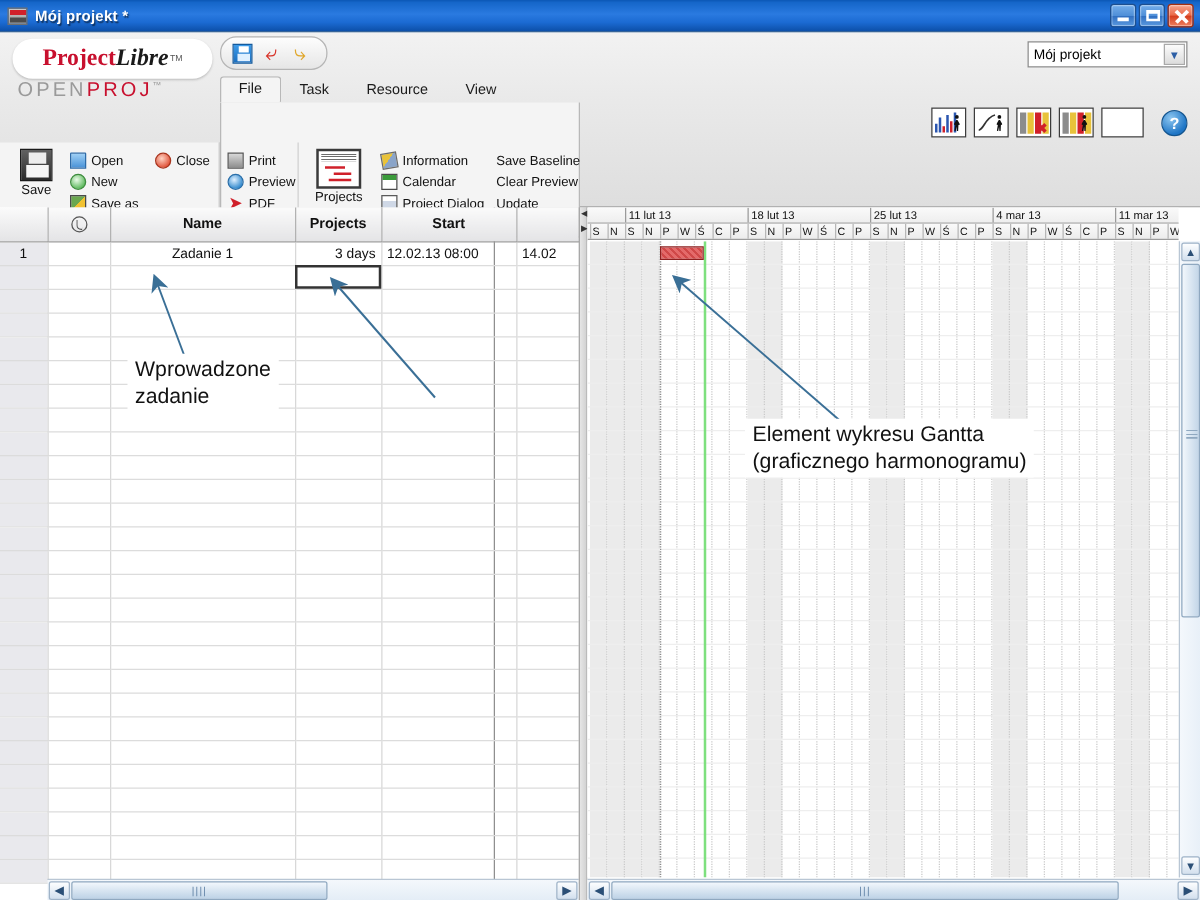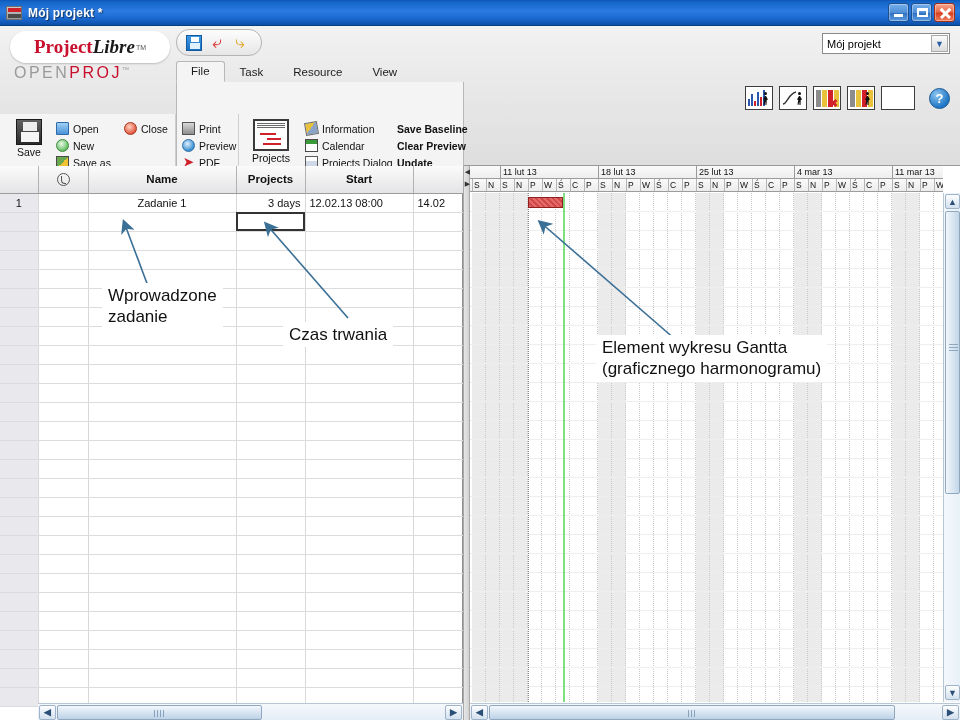--- a/index.html
+++ b/index.html
@@ -213,21 +213,21 @@
   .i-save-big {
     width: 26px; height: 26px; margin: 0 auto;
     background: linear-gradient(to bottom,#616161,#2b2b2b); border:1px solid #1a1a1a;
     position: relative;
   }
   .i-save-big::before { content:""; position:absolute; left:6px; top:2px; width:14px; height:9px; background:#ededed; }
   .i-save-big::after { content:""; position:absolute; left:4px; bottom:2px; width:18px; height:10px; background:#f6f6f6; }
 
   
   .grid-pane {
-    position: absolute; left: 0; top: 166px; width: 463px; height: 554px;
+    position: absolute; left: 0; top: 166px; width: 396px; height: 554px;
     background: #fff; border-right: 1px solid #8f8f8f;
   }
   .gantt-pane {
     position: absolute; left: 470px; top: 166px; width: 490px; height: 554px;
     background: #fff;
   }
   .splitter {
     position: absolute; left: 463px; top: 166px; width: 7px; height: 554px;
     background: linear-gradient(to right,#e6e6e6,#d2d2d2);
     border-left: 1px solid #a8a8a8; border-right: 1px solid #a8a8a8;
@@ -490,24 +490,24 @@
           <div class="smallitem">
             <span class="si-ico i-info"></span>
             <span>Information</span>
           </div>
           <div class="smallitem">
             <span class="si-ico i-cal"></span>
             <span>Calendar</span>
           </div>
           <div class="smallitem">
             <span class="si-ico i-pdlg"></span>
-            <span>Projects Dialog</span>
-          </div>
-        </div>
-        <div style="position:absolute; left:154px; top:3px;font-weight:bold;">
+            <span>Project Dialog</span>
+          </div>
+        </div>
+        <div style="position:absolute; left:154px; top:3px;">
           <div class="smallitem">
             <span>Save Baseline</span>
           </div>
           <div class="smallitem">
             <span>Clear Preview</span>
           </div>
           <div class="smallitem">
             <span>Update</span>
           </div>
         </div>
@@ -907,17 +907,16 @@
         <path d="M0,0 L9,4.5 L0,9 L2.5,4.5 z" fill="#3a6f96"></path>
       </marker>
     </defs>
     <line x1="148" y1="286" x2="124" y2="222" stroke="#3a6f96" stroke-width="1.6" marker-end="url(#ah)"></line>
     <line x1="348" y1="318" x2="266" y2="224" stroke="#3a6f96" stroke-width="1.6" marker-end="url(#ah)"></line>
     <line x1="676" y1="340" x2="540" y2="222" stroke="#3a6f96" stroke-width="1.6" marker-end="url(#ah)"></line>
   </svg>
 
   <div class="anno" style="left:102px; top:283px;">Wprowadzone
 zadanie</div>
-  <div class="anno" style="left:283px; top:322px;">Czas trwania</div>
   <div class="anno" style="left:596px; top:335px; font-size:17px;">Element wykresu Gantta
 (graficznego harmonogramu)</div>
 
 </div>
 
 </body></html>

